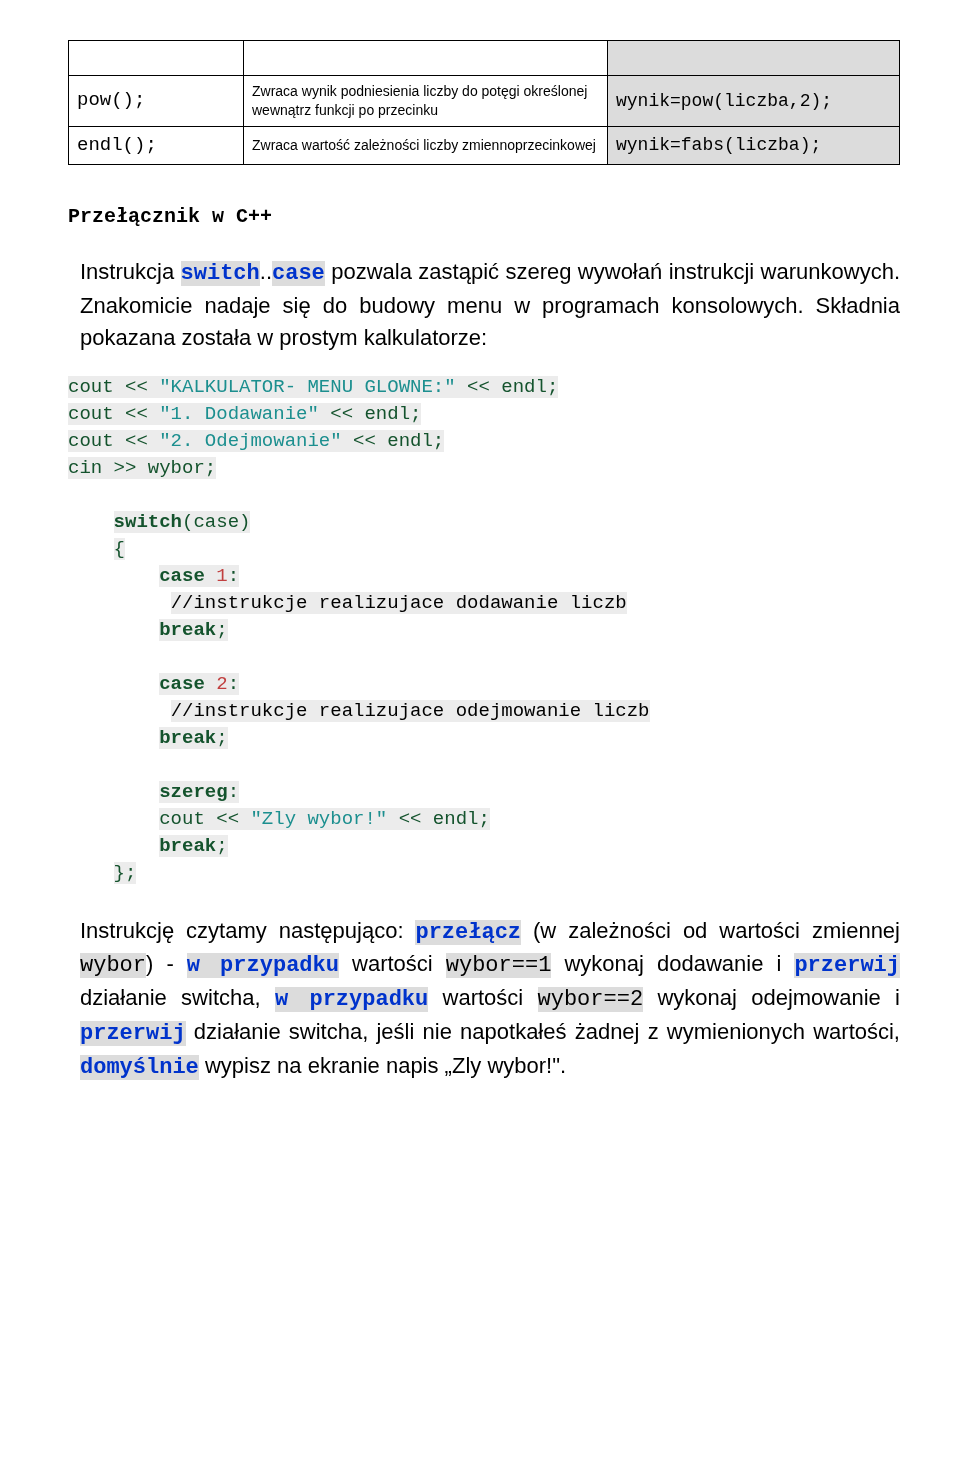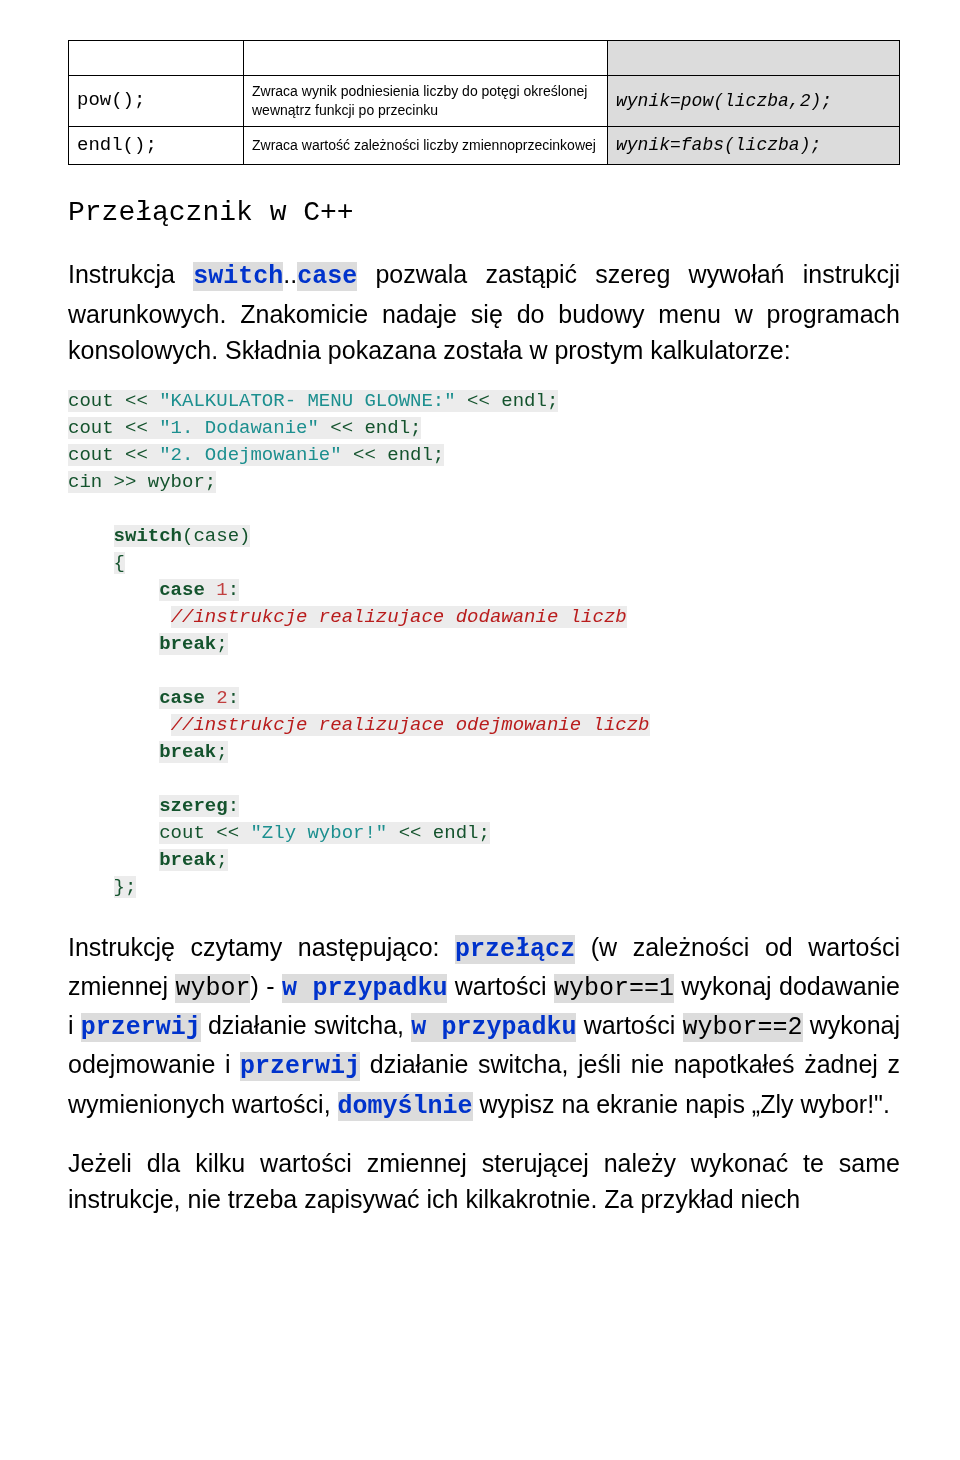--- a/index.html
+++ b/index.html
@@ -10,21 +10,21 @@
     width: 960px;
     color: #000;
   }
   .page {
     padding: 40px 60px 40px 68px;
   }
   table.funcs {
     border-collapse: collapse;
     width: 100%;
     border: 1px solid #000;
-    margin-bottom: 32px;
+    margin-bottom: 40px;
     padding-left: 44px;
   }
   table.funcs td {
     border: 1px solid #000;
     padding: 6px 8px;
     vertical-align: middle;
     font-size: 14px;
     line-height: 1.35;
   }
   table.funcs td.col1 {
@@ -32,35 +32,34 @@
     font-family: "Courier New", monospace;
     font-size: 19px;
   }
   table.funcs td.col2 {
     width: 347px;
   }
   table.funcs td.col3 {
     font-family: "Courier New", monospace;
     font-size: 18px;
     background: #dcdcdc;
-    font-style: italic;
   }
   table.funcs tr.top td {
     height: 22px;
   }
   h2.sect {
     font-family: "Courier New", monospace;
-    font-size: 28px;
-    font-weight: normal;
+    font-size: 20px;
+    font-weight: bold;
     margin: 0 0 28px 0;
   }
   p.body {
-    font-size: 25px;
+    font-size: 22px;
     line-height: 1.45;
-    margin: 0 0 20px 0;
+    margin: 0 0 20px 12px;
     text-align: justify;
   }
   .hl {
     background: #dcdcdc;
   }
   .kw {
     color: #0033cc;
     font-weight: bold;
   }
   .mono {
@@ -73,21 +72,21 @@
     margin: 0 0 28px 0;
     white-space: pre;
   }
   pre.code span.bg {
     background: #ececec;
     display: inline;
   }
   .c-blue { color: #14532d; }
   .c-teal { color: #1c8f8f; }
   .c-red { color: #c13f3f; }
-  .c-green { color: #b91c1c; font-style: italic; }
+  .c-green { color: #000000; }
   .c-bold { font-weight: bold; }
 </style>
 </head>
 <body>
 
 <div class="page">
 
   <table class="funcs">
     <tbody>
         <tr class="top">
@@ -131,15 +130,14 @@
 
         <span class="bg"><span class="c-blue c-bold">szereg</span><span class="c-blue">:</span></span>
         <span class="bg"><span class="c-blue">cout &lt;&lt; </span><span class="c-teal">"Zly wybor!"</span><span class="c-blue"> &lt;&lt; endl;</span></span>
         <span class="bg"><span class="c-blue c-bold">break</span><span class="c-blue">;</span></span>
     <span class="bg"><span class="c-blue">};</span></span></pre>
 
   <p class="body">
     <span>Instrukcję czytamy następująco: </span><span class="kw mono hl">przełącz</span><span> (w zależności od wartości zmiennej </span><span class="mono hl">wybor</span><span>) - </span><span class="kw mono hl">w przypadku</span><span> wartości </span><span class="mono hl">wybor==1</span><span> wykonaj dodawanie i </span><span class="kw mono hl">przerwij</span><span> działanie switcha, </span><span class="kw mono hl">w przypadku</span><span> wartości </span><span class="mono hl">wybor==2</span><span> wykonaj odejmowanie i </span><span class="kw mono hl">przerwij</span><span> działanie switcha, jeśli nie napotkałeś żadnej z wymienionych wartości, </span><span class="kw mono hl">domyślnie</span><span> wypisz na ekranie napis „Zly wybor!".</span>
   </p>
 
-  <p class="body">Jeżeli dla kilku wartości zmiennej sterującej należy wykonać te same instrukcje, nie trzeba zapisywać ich kilkakrotnie. Za przykład niech</p>
 
 </div>
 
 </body></html>

